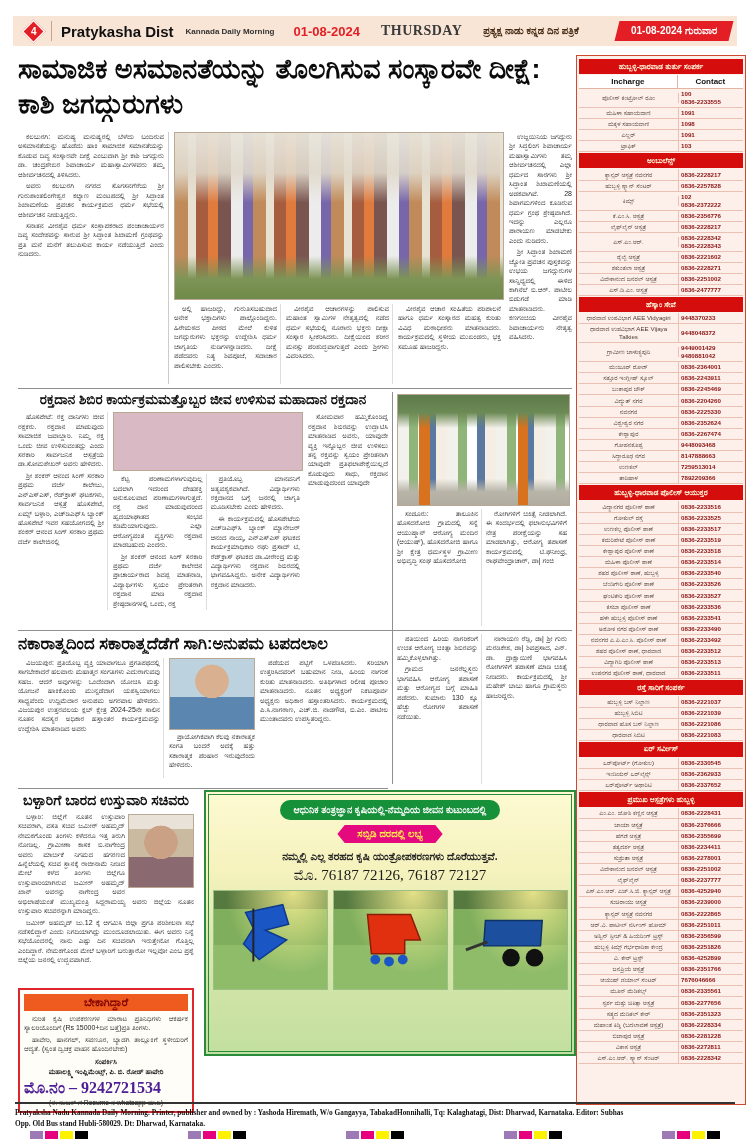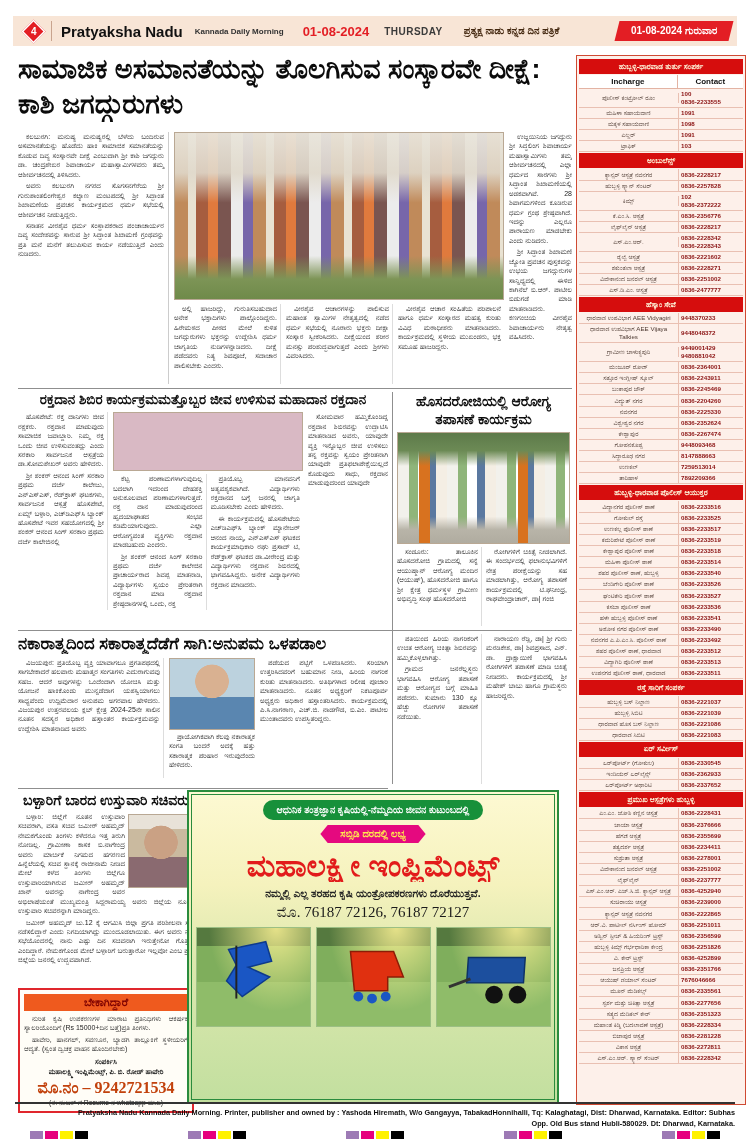--- a/index.html
+++ b/index.html
@@ -8,21 +8,21 @@
   
   .masthead{position:absolute;left:13px;top:16px;width:724px;height:30px;background:#f8e5d6;
             display:flex;align-items:center;gap:9px;padding:0 6px;box-sizing:border-box;}
   .diamond{width:17px;height:17px;background:#e31e24;transform:rotate(45deg);margin-left:6px;
            display:flex;align-items:center;justify-content:center;box-shadow:inset 0 0 0 1.5px #fff;}
   .diamond span{transform:rotate(-45deg);color:#fff;font-size:10px;font-weight:bold;}
   .mast-divider{width:1px;height:20px;background:#c9a48e;}
   .mast-title{font-size:15px;font-weight:800;color:#111;white-space:nowrap;}
   .mast-sub{font-size:8px;font-weight:600;color:#333;margin-left:3px;}
   .mast-date{font-size:13px;font-weight:800;color:#e31e24;margin-left:10px;white-space:nowrap;}
-  .mast-day{font-size:10px;font-weight:700;color:#3a3a3a;letter-spacing:.5px;margin-left:6px;}
+  .mast-day{font-size:14px;font-weight:700;color:#3a3a3a;letter-spacing:.5px;margin-left:12px;font-family:Liberation Serif, serif;}
   .mast-tagline{font-size:10px;font-weight:800;color:#43270f;margin-left:12px;white-space:nowrap;}
   .mast-datebox{margin-left:auto;background:#e31e24;transform:skewX(-14deg);padding:4px 14px;}
   .mast-datebox span{display:block;transform:skewX(14deg);color:#fff;font-size:10px;font-weight:800;white-space:nowrap;}
   
   .main-headline{position:absolute;left:18px;top:52px;width:554px;height:76px;overflow:hidden;
                  font-size:27px;line-height:1.3;font-weight:800;color:#0b0b0b;}
   
   .t{font-size:7px;line-height:1.35;text-align:justify;color:#1d1d1d;overflow:hidden;}
   .t p{margin:0 0 2px 0;text-indent:8px;}
   
@@ -88,24 +88,24 @@
   .row4-left{position:absolute;left:18px;top:792px;width:176px;}
   .headline-b{font-size:14px;font-weight:800;line-height:1.2;text-align:center;color:#0c0c0c;white-space:nowrap;overflow:hidden;}
   .ballari-body{margin-top:3px;height:168px;overflow:hidden;}
   .portrait2{float:right;width:66px;height:74px;margin:2px 0 2px 3px;
     background:radial-gradient(circle at 50% 38%,#caa184 0 30%,rgba(0,0,0,0) 31%),
                linear-gradient(180deg,#e8e2d8 0 20%,#caba9f 20% 58%,#8a6a70 58% 100%);}
   .wanted{margin-top:8px;border:2px solid #e0262d;background:#fffdf7;padding:4px 4px;box-sizing:border-box;}
   .wanted-title{background:#ef5a1e;color:#7d0000;font-weight:800;font-size:11px;text-align:center;padding:2px 0;}
   .wanted .t{font-size:7px;margin-top:3px;}
   .wanted-contact{font-size:7px;text-align:center;font-weight:700;margin-top:2px;}
-  .wanted-phone{font-size:16px;font-weight:800;color:#c2410c;text-align:center;margin-top:3px;font-family:"Liberation Serif","DejaVu Serif",serif;}
+  .wanted-phone{font-size:16px;font-weight:800;color:#4c1d95;text-align:left;margin-top:3px;font-family:"Liberation Serif","DejaVu Serif",serif;}
   .wanted-note{font-size:6.8px;text-align:center;margin-top:2px;color:#222;}
   
-  .ad{position:absolute;left:187px;top:790px;width:372px;height:314px;box-sizing:border-box;
+  .ad{position:absolute;left:204px;top:790px;width:372px;height:266px;box-sizing:border-box;
       border:2px solid #2a8b3d;outline:1px solid #2a8b3d;outline-offset:-5px;
       background:linear-gradient(180deg,#fdf9d2 0%,#f5f2bd 30%,#dcE8ae 55%,#c2df9f 100%);
       display:flex;flex-direction:column;overflow:hidden;}
   .ad-banner{background:#17903a;color:#fff;font-size:9.5px;font-weight:800;border-radius:12px;
              margin:8px auto 3px auto;padding:4px 14px;width:fit-content;max-width:330px;white-space:nowrap;}
   .ad-ribbon{background:#e5097f;color:#ffe84d;font-size:10px;font-weight:800;margin:2px auto;
              padding:3px 20px;width:fit-content;white-space:nowrap;
              clip-path:polygon(0 50%,7% 0,93% 0,100% 50%,93% 100%,7% 100%);}
   .ad-title{font-size:30px;font-weight:900;color:#e21b1b;text-align:center;line-height:1.1;margin-top:4px;white-space:nowrap;overflow:hidden;}
   .ad-tagline{font-size:10.5px;font-weight:700;color:#222;text-align:center;margin-top:5px;white-space:nowrap;overflow:hidden;}
@@ -126,37 +126,37 @@
   .sb-cols span{font-size:8px;font-weight:800;color:#111;text-align:center;padding:2px 4px;}
   .sb-cols span:first-child{width:61%;border-right:1px solid #e3b3a3;}
   .sb-cols span:last-child{width:39%;}
   .crow{display:flex;border-bottom:1px solid #e9c0b2;align-items:center;}
   .crow .n{width:61%;box-sizing:border-box;border-right:1px solid #e9c0b2;padding:1.2px 2px;
            font-size:6.2px;line-height:1.25;color:#4d3a32;text-align:center;}
   .crow .c{width:39%;box-sizing:border-box;padding:1.2px 2px;font-size:6.2px;line-height:1.25;
            font-weight:800;color:#8a1111;white-space:pre-line;}
   
   .footer-rule{position:absolute;left:15px;top:1102px;width:720px;height:2px;background:#333;}
-  .footer{position:absolute;left:15px;top:1107px;width:720px;text-align:right;
-          font-size:7.3px;font-weight:600;line-height:1.55;color:#111;}
+  .footer{position:absolute;left:15px;top:1107px;width:720px;text-align:left;
+          font-size:7.3px;font-weight:600;line-height:1.55;color:#111;font-family:Liberation Serif, serif;}
   .regbars{position:absolute;left:30px;top:1131px;width:690px;display:flex;justify-content:space-between;}
   .reggroup{display:flex;gap:2px;}
   .reggroup i{display:block;width:13px;height:8px;}
 </style>
 </head>
 <body>
 
 <div class="page">
 
   <div class="masthead">
     <div class="diamond">
         <span>4</span>
       </div>
     <div class="mast-divider"></div>
-    <span class="mast-title">Pratyaksha Nadu</span>
+    <span class="mast-title">Pratykasha Dist</span>
     <span class="mast-sub">Kannada Daily Morning</span>
     <span class="mast-date">01-08-2024</span>
     <span class="mast-day">THURSDAY</span>
     <span class="mast-tagline">ಪ್ರತ್ಯಕ್ಷ ನಾಡು ಕನ್ನಡ ದಿನ ಪತ್ರಿಕೆ</span>
     <div class="mast-datebox">
         <span>01-08-2024 ಗುರುವಾರ</span>
       </div>
   </div>
 
   <div class="main-headline">ಸಾಮಾಜಿಕ ಅಸಮಾನತೆಯನ್ನು ತೊಲಗಿಸುವ ಸಂಸ್ಕಾರವೇ ದೀಕ್ಷೆ: ಕಾಶಿ ಜಗದ್ಗುರುಗಳು</div>
@@ -210,36 +210,35 @@
             </div>
         </div>
       </div>
       <div class="r2-col3 t">
           <p>ಸೋಮವಾರ ಹಮ್ಮಿಕೊಂಡಿದ್ದ ರಕ್ತದಾನ ಶಿಬಿರವನ್ನು ಉದ್ಘಾಟಿಸಿ ಮಾತನಾಡಿದ ಅವರು, ಯಾವುದೇ ವ್ಯಕ್ತಿ ಇನ್ನೊಬ್ಬರ ಜೀವ ಉಳಿಸಲು ತನ್ನ ರಕ್ತವನ್ನು ಸ್ವಯಂ ಪ್ರೇರಿತನಾಗಿ ಯಾವುದೇ ಪ್ರತಿಫಲಾಪೇಕ್ಷೆಯಿಲ್ಲದೆ ಕೊಡುವುದು ಸಾಧು, ರಕ್ತದಾನ ಮಾಡುವುದರಿಂದ ಯಾವುದೇ</p>
         </div>
     </div>
   </div>
 
   <div class="row2-right">
-    <div class="headline-m2">ಹೊಸದರೋಜಿಯಲ್ಲಿ ಆರೋಗ್ಯ ತಪಾಸಣೆ ಕಾರ್ಯಕ್ರಮ</div>
     <div class="photo health-photo"></div>
     <div class="r2r-cols">
       <div class="r2r-col t">
           <p>ಸಂಡೂರು: ತಾಲೂಕಿನ ಹೊಸದರೋಜಿ ಗ್ರಾಮದಲ್ಲಿ ಸನ್ನೆ ಆಯುಷ್ಮಾನ್ ಆರೋಗ್ಯ ಮಂದಿರ (ಆಯುಷ್), ಹೊಸದರೋಜಿ ಹಾಗೂ ಶ್ರೀ ಕ್ಷೇತ್ರ ಧರ್ಮಸ್ಥಳ ಗ್ರಾಮೀಣ ಅಭಿವೃದ್ಧಿ ಸಂಘ ಹೊಸದರೋಜಿ</p>
         </div>
       <div class="r2r-col t">
           <p>ರೋಗಿಗಳಿಗೆ ಚಿಕಿತ್ಸೆ ನೀಡಲಾಗಿದೆ. ಈ ಸಂದರ್ಭದಲ್ಲಿ ಫಲಾನುಭವಿಗಳಿಗೆ ನೇತ್ರ ಪರೀಕ್ಷೆಯನ್ನು ಸಹ ಮಾಡಲಾಗಿತ್ತು, ಆರೋಗ್ಯ ತಪಾಸಣೆ ಕಾರ್ಯಕ್ರಮದಲ್ಲಿ ಟಿ.ಘನೀಂಧ್ರ, ರಾಘವೇಂದ್ರಾಚಾರ್, ಡಾ| ಗಂಜಿ</p>
         </div>
     </div>
   </div>
 
   <div class="hr" style="left:18px;top:630px;width:554px;"></div>
 
   <div class="row3-left">
-    <div class="headline-l">ನಕಾರಾತ್ಮದಿಂದ ಸಕಾರಾತ್ಮದೆಡೆಗೆ ಸಾಗಿ:ಅನುಪಮ ಒಳಪಡಾಲ</div>
+    <div class="headline-l">ನಕಾರಾತ್ಮದಿಂದ ಸಕಾರಾತ್ಮದೆಡೆಗೆ ಸಾಗಿ:ಅನುಪಮ ಟಪದಲಾಲ</div>
     <div class="r3-body">
       <div class="r3-col1 t">
           <p>ವಿಜಯಪುರ: ಪ್ರತಿಯೊಬ್ಬ ವ್ಯಕ್ತಿ ಯಾವಾಗಲೂ ಪ್ರಗತಿಪಥದಲ್ಲಿ ಸಾಗಬೇಕಾದರೆ ಹಲವಾರು ಮಹಾತ್ಮರ ಸಂಗತಿಗಳು ಎದುರಾಗುವವು ಸಹಜ. ಆದರೆ ಅವುಗಳನ್ನು ಒಂದೆಂದಾಗಿ ಯೋಚಿಸಿ ಮತ್ತು ಯೋಜನೆ ಹಾಕಿಕೊಂಡು ಮುನ್ನಡೆದಾಗ ಯಶಸ್ವಿಯಾಗಲು ಸಾಧ್ಯವೆಂದು ಉದ್ದಿಮೆದಾರ ಅನುಪಮ ಅಗರವಾಲ ಹೇಳಿದರು. ವಿಜಯಪುರ ಉತ್ತರವಲಯ ಕ್ಲಬ್ ಕ್ಷೇತ್ರ 2024-25ನೇ ಸಾಲಿನ ನೂತನ ಸದಸ್ಯರ ಅಧಿಕಾರ ಹಸ್ತಾಂತರ ಕಾರ್ಯಕ್ರಮವನ್ನು ಉದ್ದೇಶಿಸಿ ಮಾತನಾಡಿದ ಅವರು</p>
         </div>
       <div class="r3-mid">
         <div class="photo portrait1"></div>
         <div class="t" style="margin-top:2px;flex:1;">
             <p>ಪ್ರಾಯೋಗಿಕವಾಗಿ ಕೆಲವು ನಕಾರಾತ್ಮಕ ಸಂಗತಿ ಬಂದರೆ ಅದಕ್ಕೆ ಹತ್ತು ಸಕಾರಾತ್ಮಕ ಪರಿಹಾರ ಇರುವುದೆಂದು ಹೇಳಿದರು.</p>
           </div>
       </div>
@@ -279,21 +278,20 @@
       <div class="wanted-contact">ಸಂಪರ್ಕಿಸಿ</div>
       <div class="wanted-contact">ಮಹಾಲಕ್ಷ್ಮಿ ಇಂಪ್ಲಿಮೆಂಟ್ಸ್, ಪಿ. ಬಿ. ರೋಡ್ ಹಾವೇರಿ</div>
       <div class="wanted-phone">ಮೊ.ನಂ – 9242721534</div>
       <div class="wanted-note">(ಈ ನಂಬರ್ ಗೆ Resume ನ whatsapp ಮಾಡಿ)</div>
     </div>
   </div>
 
   <div class="ad">
     <div class="ad-banner">ಆಧುನಿಕ ತಂತ್ರಜ್ಞಾನ ಕೃಷಿಯಲ್ಲಿ-ನೆಮ್ಮದಿಯ ಜೀವನ ಕುಟುಂಬದಲ್ಲಿ</div>
     <div class="ad-ribbon">ಸಬ್ಸಿಡಿ ದರದಲ್ಲಿ ಲಭ್ಯ</div>
-    <div class="ad-title">ಮಹಾಲಕ್ಷ್ಮೀ ಇಂಪ್ಲಿಮೆಂಟ್ಸ್</div>
     <div class="ad-tagline">ನಮ್ಮಲ್ಲಿ ಎಲ್ಲ ತರಹದ ಕೃಷಿ ಯಂತ್ರೋಪಕರಣಗಳು ದೊರೆಯುತ್ತವೆ.</div>
     <div class="ad-phones">ಮೊ. 76187 72126, 76187 72127</div>
     <div class="ad-machines">
       <div class="machine">
         <svg viewBox="0 0 115 100">
             <path d="M32 22 L70 14 L76 34 L52 40 L74 50 L46 70 L30 54 L40 38 Z" fill="#1a56c4" stroke="#0d3a8c" stroke-width="1.5"></path>
             <line x1="40" y1="18" x2="40" y2="72" stroke="#222" stroke-width="2"></line>
           </svg>
       </div>
       <div class="machine">

